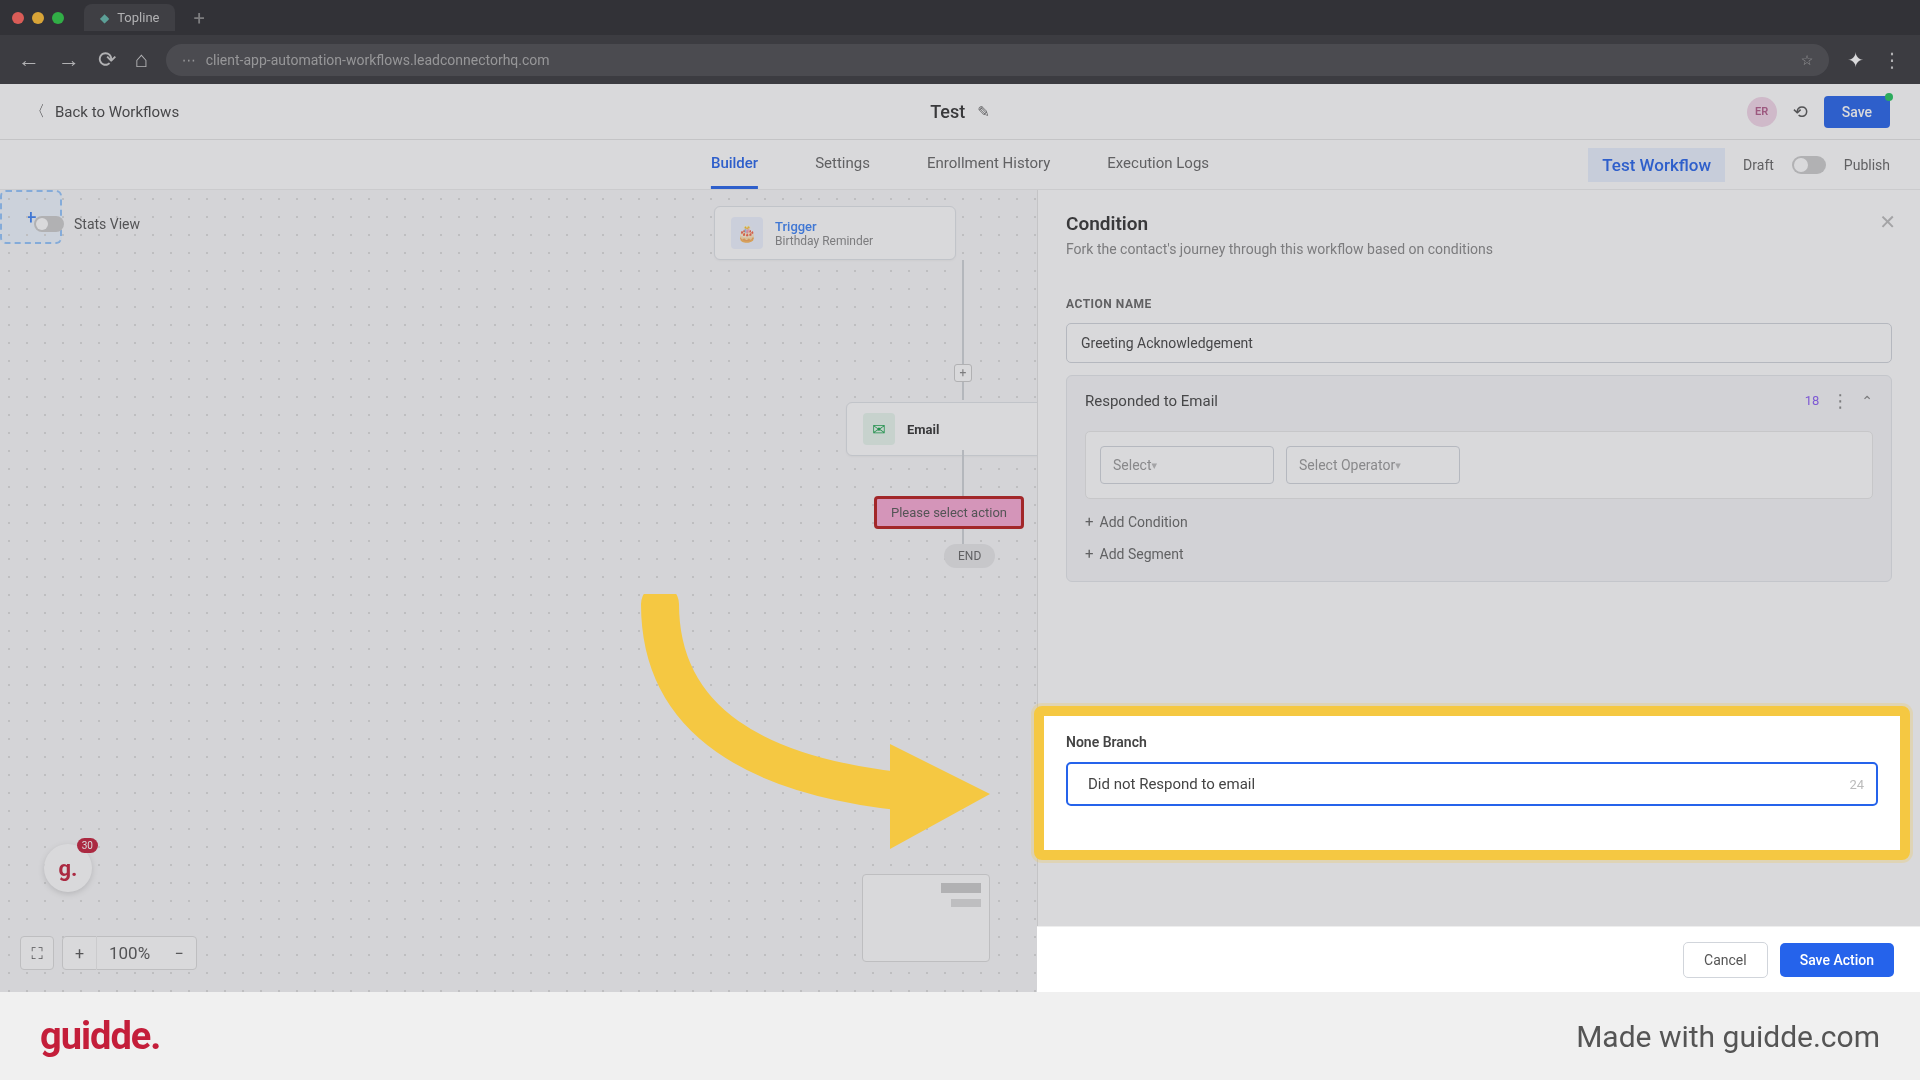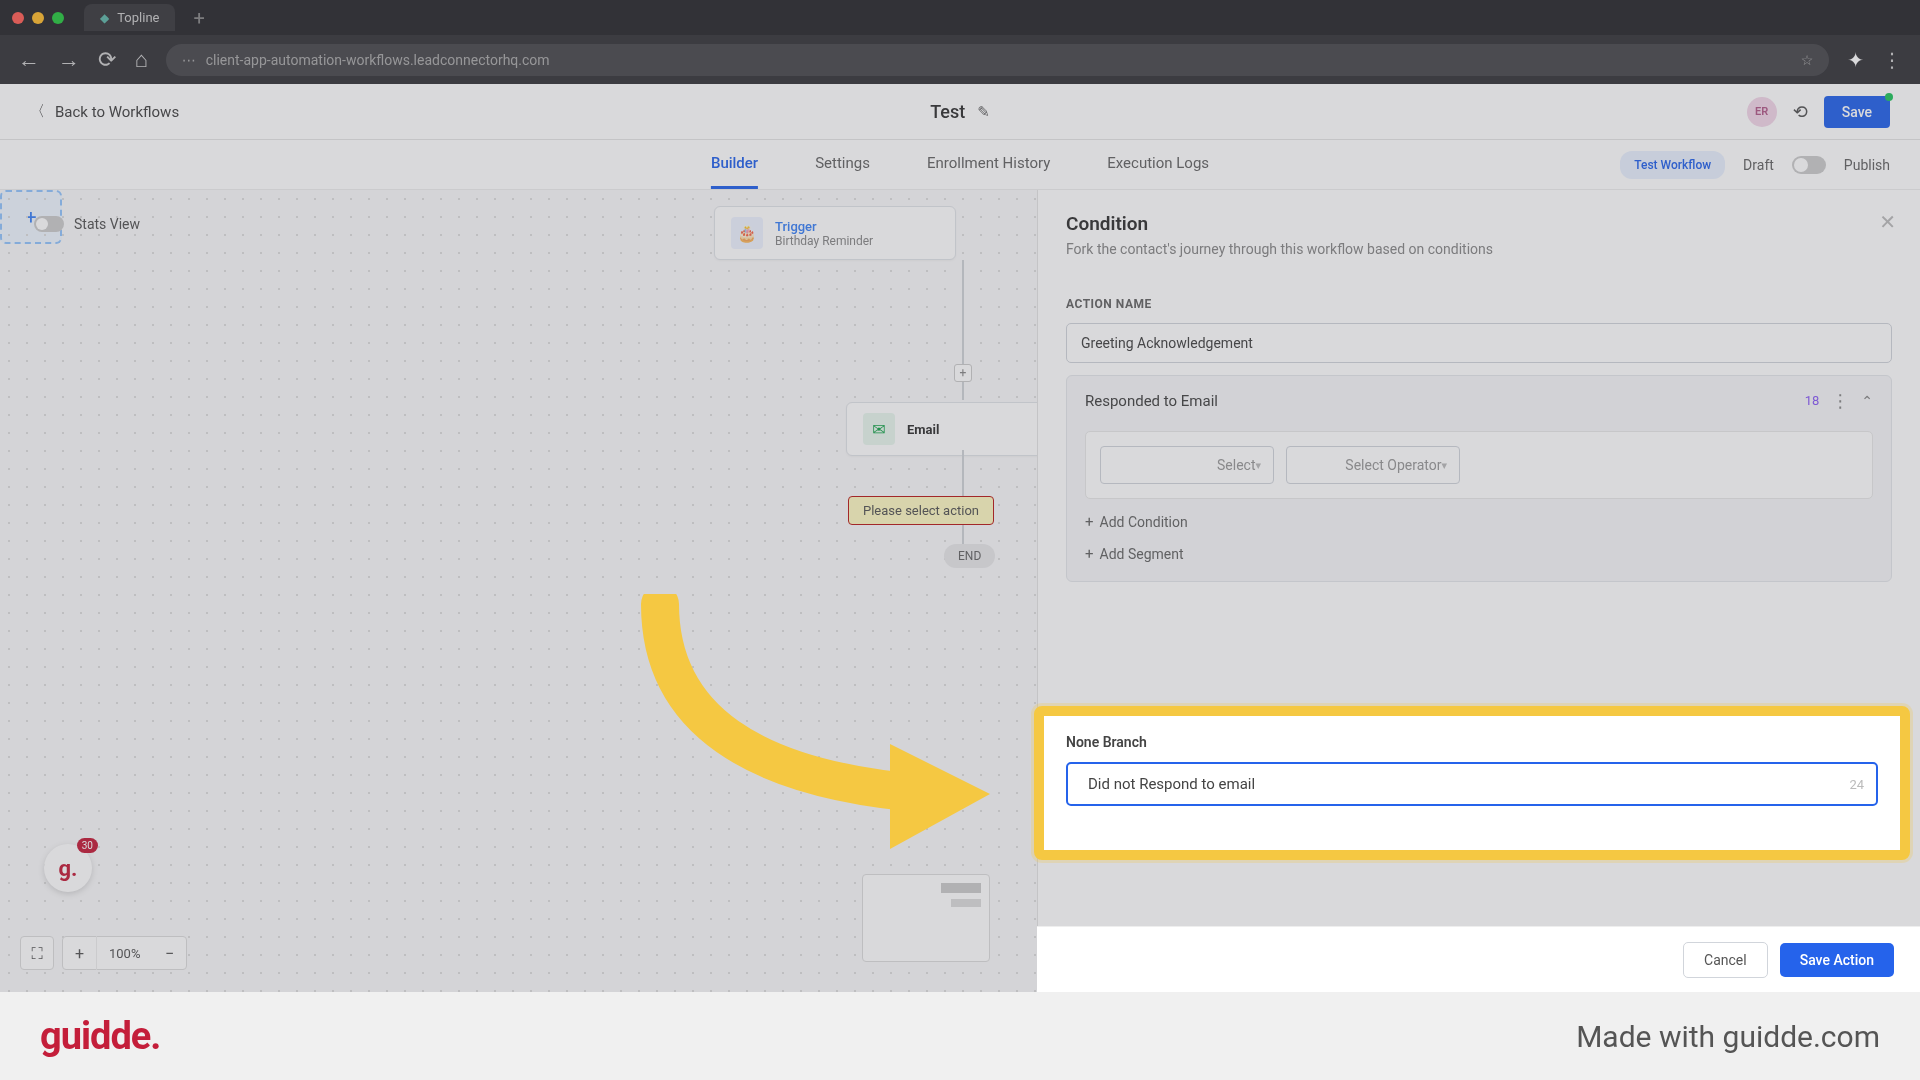--- a/index.html
+++ b/index.html
@@ -31,21 +31,21 @@
 .clock-icon{font-size:18px;color:#555;cursor:pointer}
 .save-btn{background:#2563eb;color:#fff;border:none;padding:8px 18px;border-radius:4px;font-size:14px;font-weight:500;cursor:pointer;position:relative}
 .save-btn::after{content:'';position:absolute;top:-3px;right:-3px;width:8px;height:8px;background:#22c55e;border-radius:50%}
 
 
 .tabs-bar{height:50px;display:flex;align-items:center;padding:0 30px;position:relative;border-bottom:1px solid #eee}
 .tabs-center{position:absolute;left:50%;transform:translateX(-50%);display:flex;gap:57px}
 .tab-link{color:#666;font-size:15px;padding:14px 0;cursor:pointer}
 .tab-link.active{color:#2563eb;border-bottom:3px solid #2563eb;font-weight:500}
 .tabs-right{margin-left:auto;display:flex;align-items:center;gap:18px}
-.test-wf{background:#e8f0fe;color:#2563eb;padding:7px 14px;border-radius:12px;font-size:12px;font-weight:500;cursor:pointer}
+.test-wf{background:#e8f0fe;color:#2563eb;padding:7px 14px;border-radius:0;font-size:17px;font-weight:500;cursor:pointer}
 .draft-lbl{color:#666;font-size:14px}
 .toggle{width:34px;height:18px;background:#ccc;border-radius:10px;position:relative;cursor:pointer}
 .toggle::after{content:'';position:absolute;left:2px;top:2px;width:14px;height:14px;background:#fff;border-radius:50%}
 .publish-lbl{color:#666;font-size:14px}
 
 
 .canvas-wrap{position:absolute;top:190px;left:0;right:0;bottom:88px;background:#f9f9fa;}
 .dotgrid{position:absolute;inset:0;background-image:radial-gradient(#ddd 1px,transparent 1px);background-size:18px 18px}
 
 .stats-toggle{position:absolute;top:26px;left:34px;display:flex;align-items:center;gap:10px;font-size:14px;color:#555}
@@ -59,32 +59,32 @@
 
 .trigger-node{top:16px;left:714px;width:242px}
 .plus-node{top:16px;left:972px;width:62px;height:54px;border:2px dashed #93c5fd;background:#eff6ff;display:flex;align-items:center;justify-content:center;color:#3b82f6;font-size:20px;cursor:pointer;padding:0;border-radius:6px}
 
 .connector{position:absolute;left:962px;top:70px;width:2px;height:140px;background:#d0d4d8}
 .plus-on-line{position:absolute;left:954px;top:174px;width:18px;height:18px;background:#fff;border:1px solid #ccc;border-radius:3px;display:flex;align-items:center;justify-content:center;font-size:12px;color:#888;cursor:pointer}
 
 .email-node{top:212px;left:846px;width:232px}
 .email-icon{background:#e8f7ee;color:#16a34a}
 
-.select-action{position:absolute;top:306px;left:848px;background:#fef9c3;border:1px solid #b91c1c;border-radius:4px;padding:6px 14px;font-size:13px;color:#555;cursor:pointer}
+.select-action{position:absolute;top:306px;left:874px;background:#f9a8d4;border:3px solid #b91c1c;border-radius:4px;padding:6px 14px;font-size:13px;color:#555;cursor:pointer}
 .connector2{position:absolute;left:962px;top:260px;width:2px;height:100px;background:#d0d4d8}
 .end-pill{position:absolute;top:354px;left:944px;background:#e8e8ea;color:#666;font-size:12px;padding:5px 14px;border-radius:12px}
 
 .minimap{position:absolute;bottom:30px;left:862px;width:128px;height:88px;background:#fff;border:1px solid #ddd;border-radius:4px}
 .minimap::before{content:'';position:absolute;top:8px;right:8px;width:40px;height:10px;background:#ccc}
 .minimap::after{content:'';position:absolute;top:24px;right:8px;width:30px;height:8px;background:#ddd}
 
 .zoom-ctrl{position:absolute;bottom:22px;left:20px;display:flex;align-items:center;gap:0;background:#fff;border:1px solid #ddd;border-radius:4px;height:34px}
 .zoom-btn{width:34px;height:34px;display:flex;align-items:center;justify-content:center;font-size:16px;color:#555;cursor:pointer;border-right:1px solid #eee}
 .zoom-btn:last-child{border-right:none}
-.zoom-pct{padding:0 12px;font-size:13px;color:#555}
+.zoom-pct{padding:0 12px;font-size:17px;color:#555}
 
 .g-badge{position:absolute;bottom:100px;left:44px;width:48px;height:48px;background:#fff;border-radius:50%;box-shadow:0 2px 6px rgba(0,0,0,0.15);display:flex;align-items:center;justify-content:center;font-size:22px;color:#c41e3a;font-weight:bold}
 .g-badge::after{content:'30';position:absolute;top:-6px;right:-6px;background:#c41e3a;color:#fff;font-size:10px;padding:2px 5px;border-radius:8px;font-weight:normal}
 
 
 .panel{position:absolute;top:190px;right:0;bottom:88px;width:883px;background:#fff;border-left:1px solid #e5e5e5;display:flex;flex-direction:column}
 .panel-hdr{padding:22px 28px 18px;position:relative}
 .panel-title{font-size:19px;font-weight:600;color:#333;margin-bottom:6px}
 .panel-desc{font-size:14px;color:#888}
 .close-x{position:absolute;top:20px;right:24px;color:#bbb;font-size:20px;cursor:pointer}
@@ -95,21 +95,21 @@
 
 .branch-card{background:#f6f7f9;border:1px solid #e5e7eb;border-radius:6px;margin-top:12px}
 .branch-hdr{display:flex;align-items:center;padding:14px 18px;gap:12px}
 .branch-name{flex:1;font-size:15px;color:#444}
 .branch-cnt{font-size:13px;color:#8b5cf6}
 .branch-menu{color:#888;font-size:18px;cursor:pointer}
 .branch-chev{color:#888;font-size:14px;cursor:pointer}
 
 .branch-body{padding:6px 18px 18px}
 .cond-row{background:#fff;border:1px solid #e8e8e8;border-radius:5px;padding:14px;display:flex;gap:12px}
-.sel{flex:0 0 174px;border:1px solid #d1d5db;border-radius:4px;padding:10px 12px;font-size:14px;color:#999;background:#fff;display:flex;align-items:center;justify-content:flex-end}
+.sel{flex:0 0 174px;border:1px solid #d1d5db;border-radius:4px;padding:10px 12px;font-size:14px;color:#999;background:#fff;display:flex;align-items:center;justify-content:flex-start}
 .sel-chev{color:#bbb;font-size:11px}
 .add-link{display:flex;align-items:center;gap:6px;color:#666;font-size:14px;margin-top:14px;cursor:pointer}
 .add-link .plus{font-size:15px}
 
 
 .none-zone{position:absolute;left:1034px;top:706px;width:876px;height:154px;background:#fff;border:10px solid #f5c842;border-radius:8px;box-shadow:0 0 0 3px rgba(245,200,66,0.25);z-index:10}
 .none-inner{padding:18px 22px}
 .none-label{font-size:14px;font-weight:600;color:#444;margin-bottom:12px}
 .none-input-wrap{position:relative}
 .none-input{width:100%;border:2px solid #2563eb;border-radius:5px;padding:11px 20px;font-size:15px;color:#444;outline:none}

